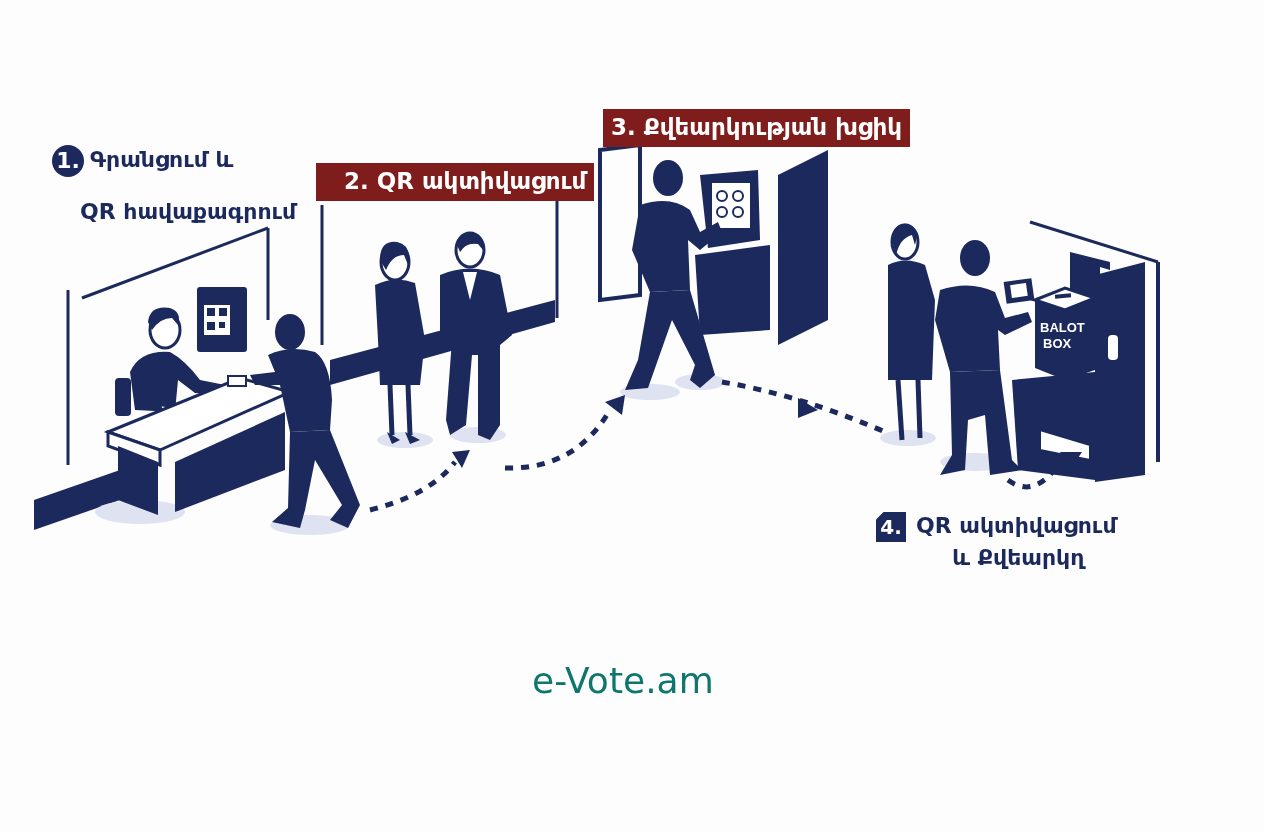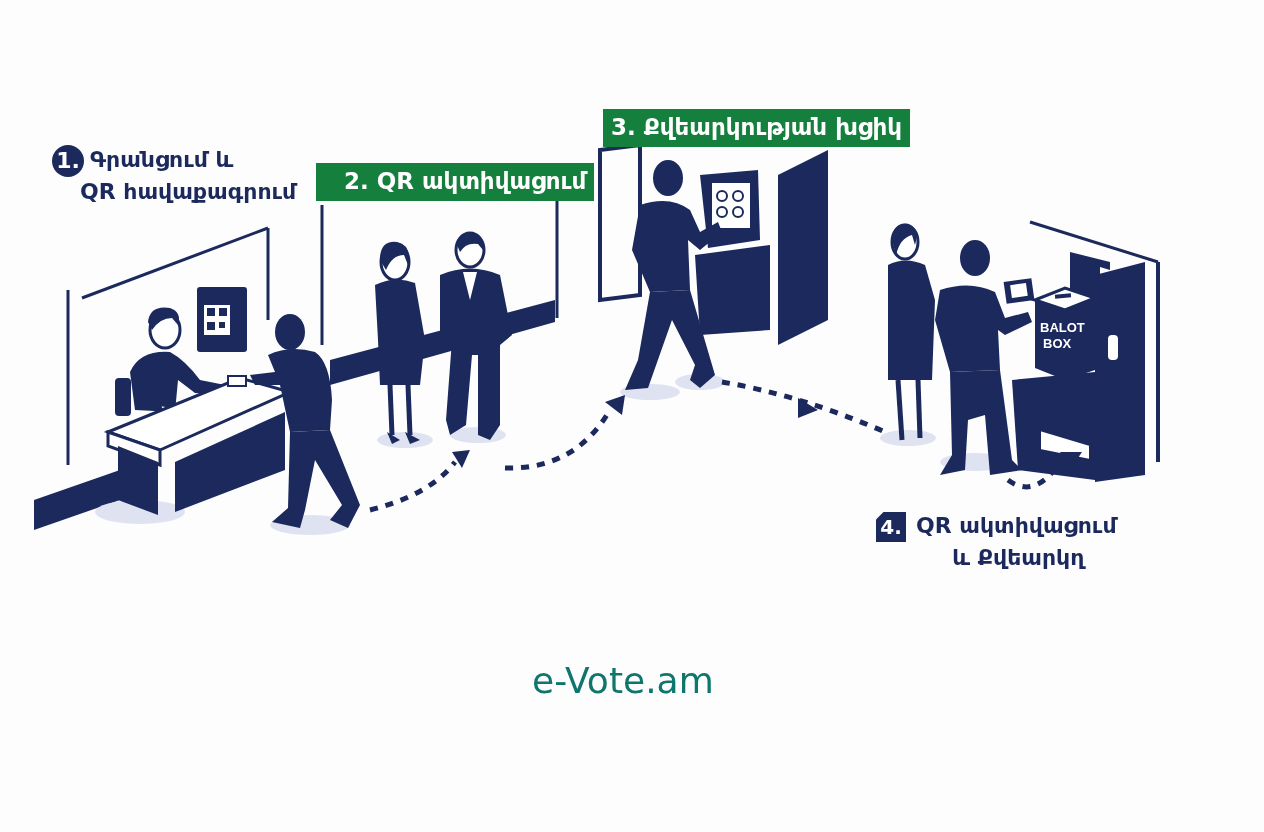--- a/index.html
+++ b/index.html
@@ -1,22 +1,22 @@
 <!DOCTYPE html>
 <html><head>
 <meta charset="utf-8">
 <style>
   html,body{margin:0;padding:0;background:#fdfdfe;}
   body{width:1264px;height:832px;position:relative;overflow:hidden;font-family:"DejaVu Sans","Liberation Sans",sans-serif;color:#1b295c;}
   .scene{position:absolute;left:0;top:0;width:1264px;height:832px;}
   .label{position:absolute;font-weight:bold;color:#1b295c;font-family:"DejaVu Sans",sans-serif;white-space:nowrap;}
-  .boxed{background:#15803d;color:#fff;padding:2px 8px 4px 8px;}
+  .boxed{background:#7f1d1d;color:#fff;padding:2px 8px 4px 8px;}
   .step1{left:52px;top:145px;font-size:22px;line-height:30px;}
   .step1 .num{display:inline-block;width:32px;height:32px;border-radius:50%;background:#1b295c;color:#fff;text-align:center;line-height:32px;font-size:22px;margin-right:6px;vertical-align:middle;}
-  .step1 .l2{display:block;padding-left:28px;}
+  .step1 .l2{display:block;padding-left:28px;margin-top:20px;}
   .step2{left:316px;top:163px;font-size:23px;line-height:32px;padding-left:28px;}
   .step3{left:603px;top:109px;font-size:23px;line-height:32px;}
   .step4{left:876px;top:510px;font-size:22px;line-height:32px;}
   .step4 .num{display:inline-block;width:30px;height:30px;background:#1b295c;color:#fff;text-align:center;line-height:30px;font-size:20px;margin-right:10px;vertical-align:middle;clip-path:polygon(25% 0,100% 0,100% 100%,0 100%,0 25%);}
   .step4 .l2{display:block;padding-left:44px;text-align:center;}
   .brand{position:absolute;left:532px;top:660px;font-size:36px;font-weight:normal;color:#0f766e;font-family:"DejaVu Sans",sans-serif;}
 </style>
 </head>
 <body>
 

